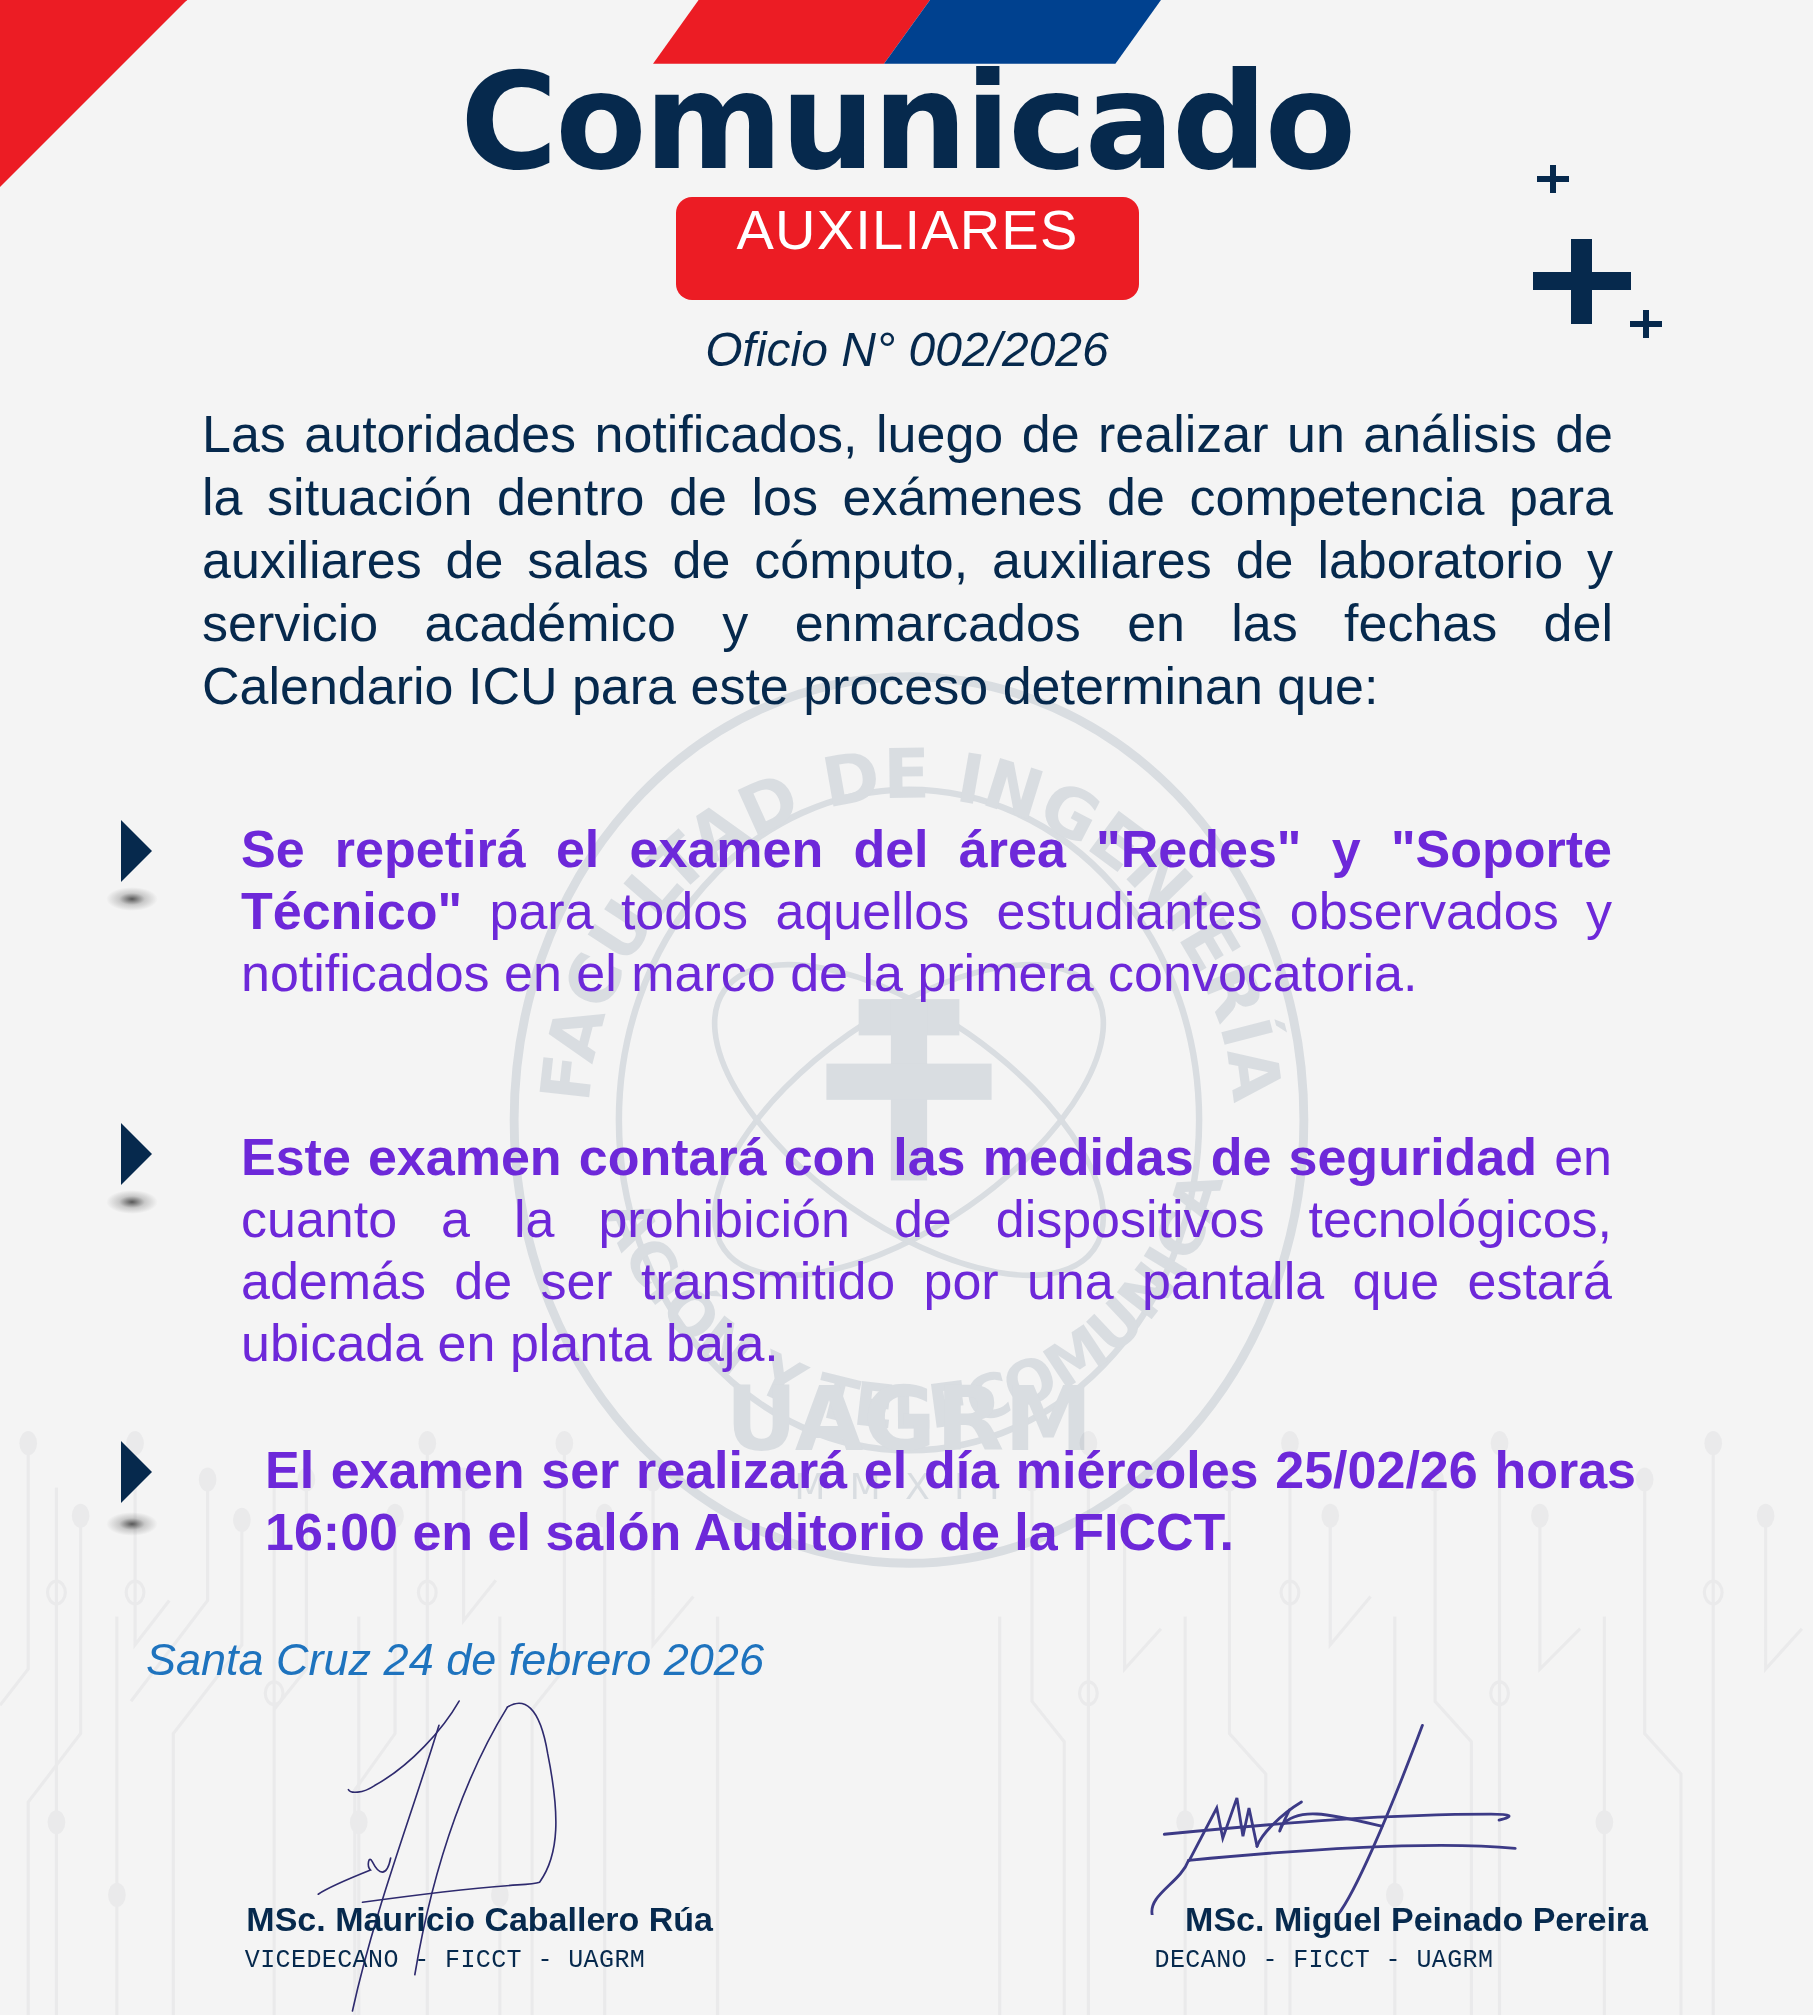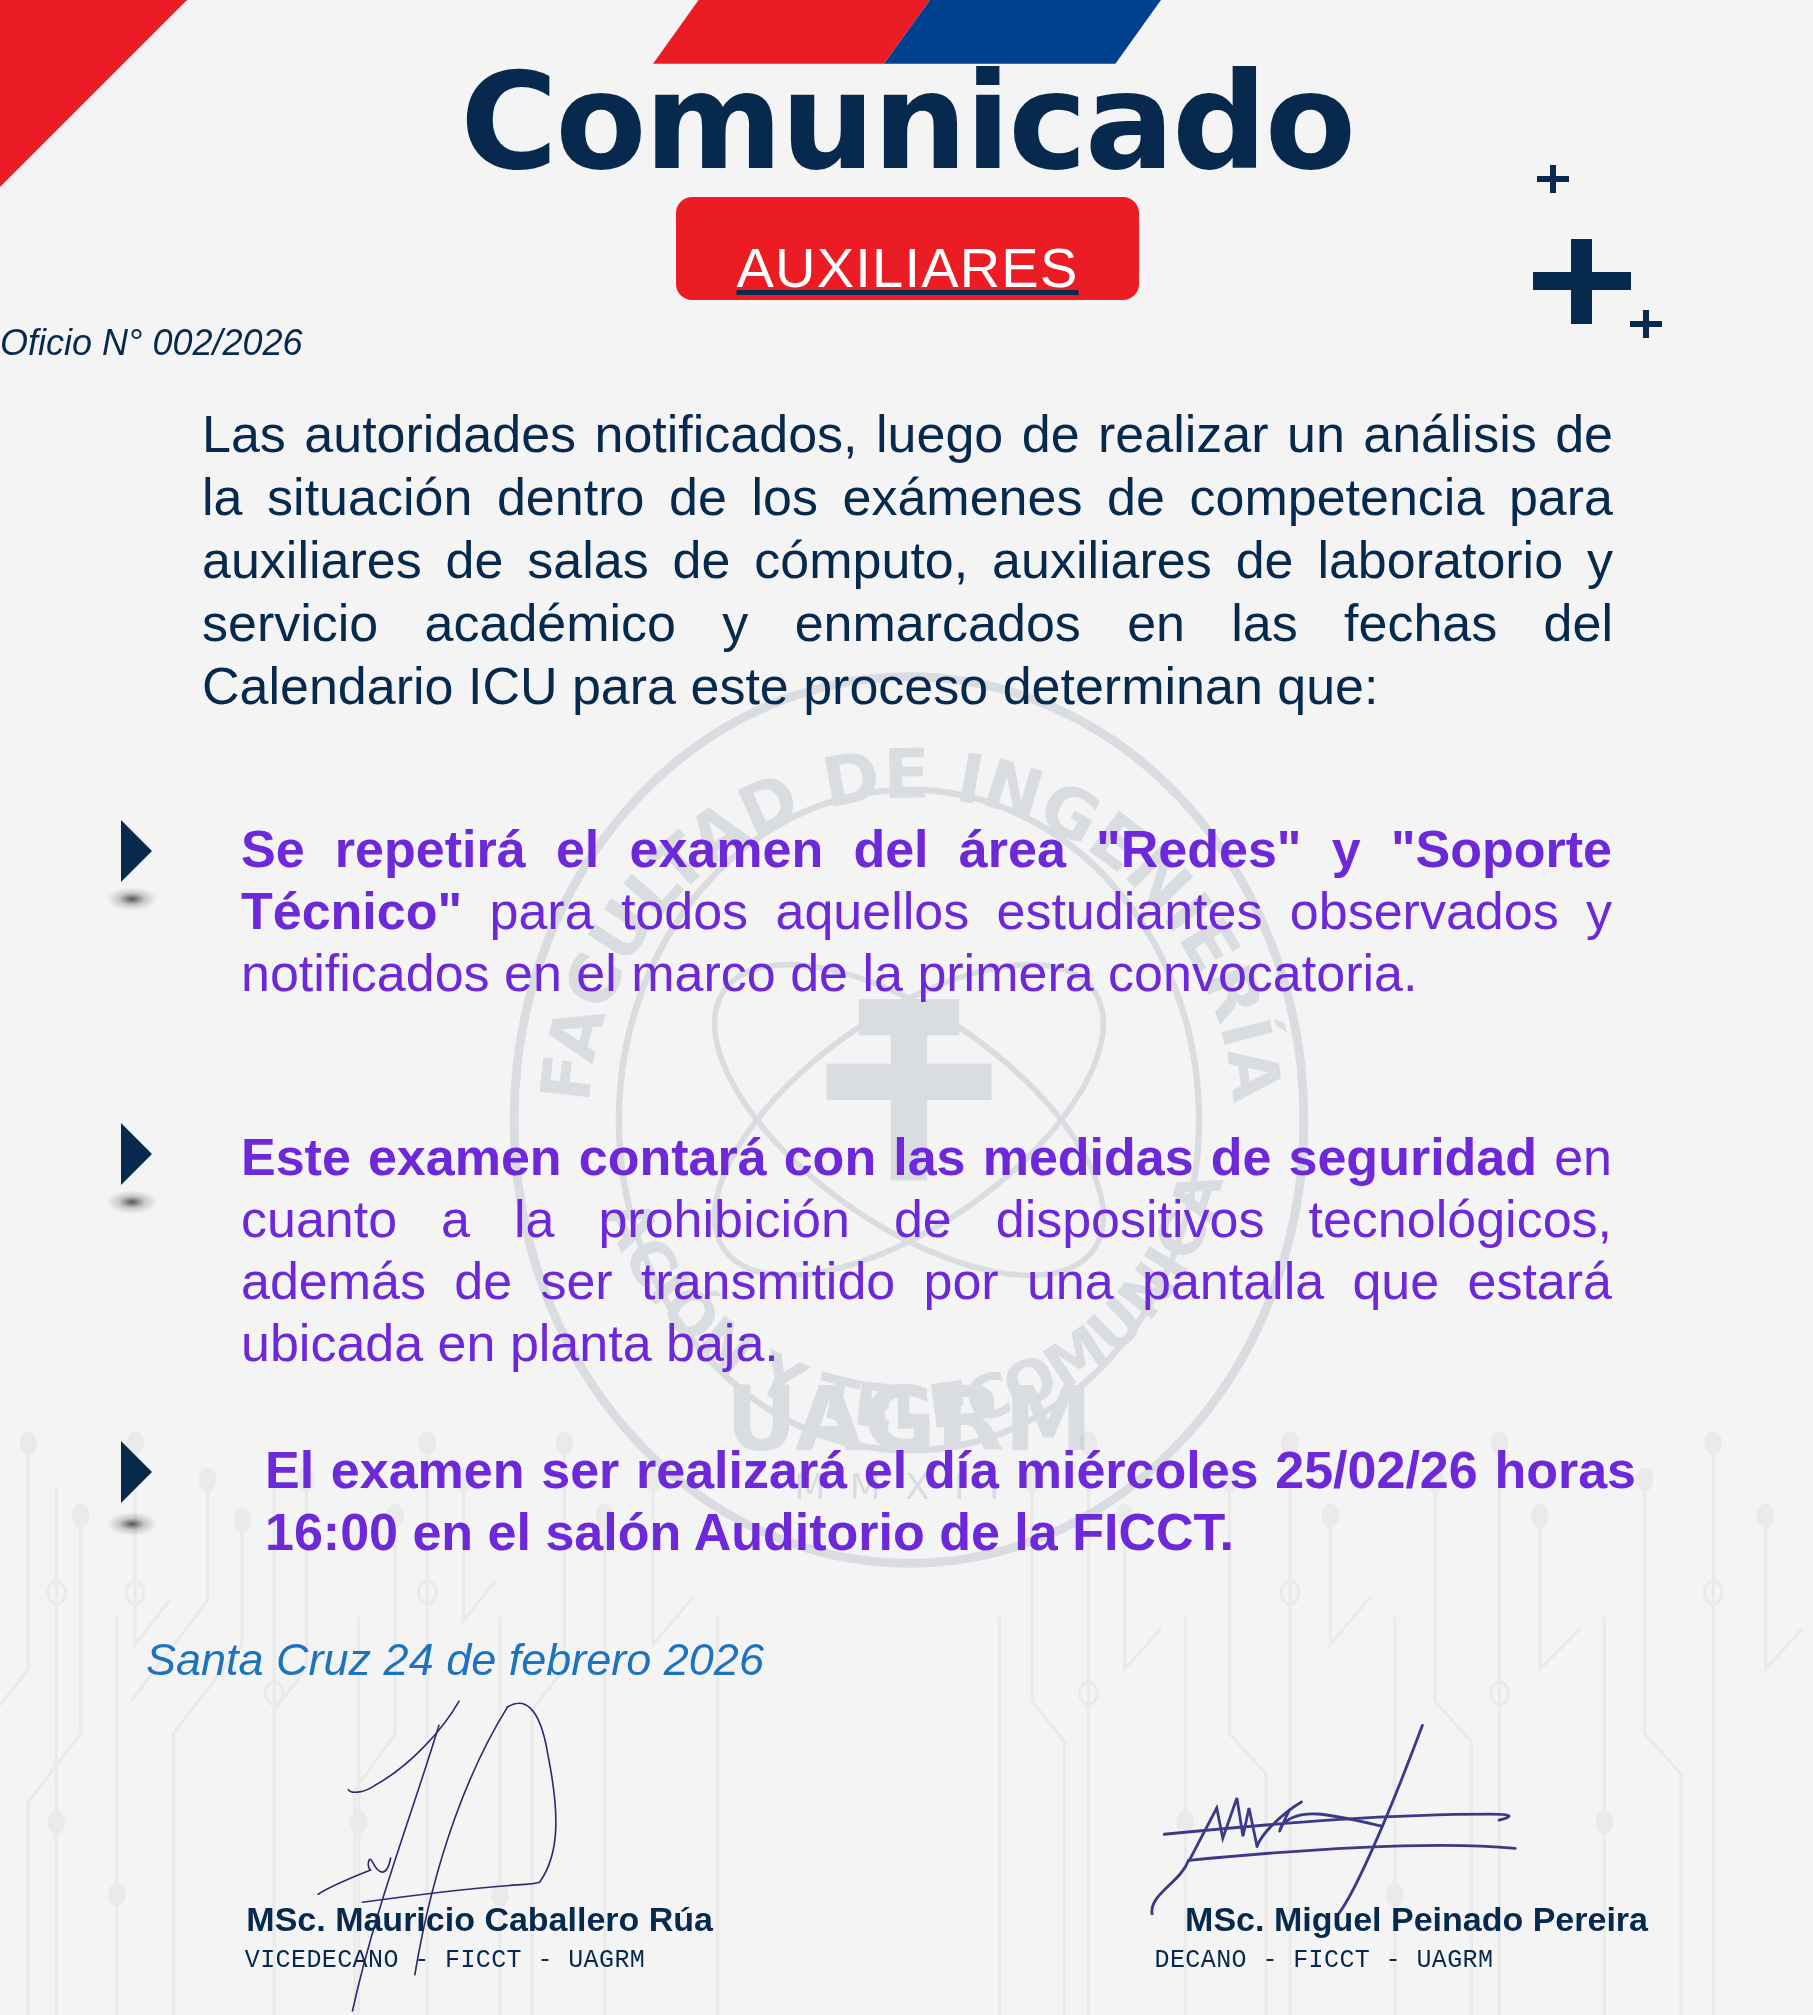--- a/index.html
+++ b/index.html
@@ -21,28 +21,28 @@
   .top-shapes { left: 0; top: 0; width: 1814px; height: 105px; }
 
   .title {
     left: 0; width: 1814px; top: 56px; text-align: center;
     font-family: "DejaVu Sans", sans-serif; font-weight: 700;
     font-size: 133px; letter-spacing: -2.4px; color: #06294d; line-height: 1;
   }
   .badge {
     left: 676px; top: 197px; width: 463px; height: 103px;
     background: #ec1c24; border-radius: 16px;
-    display: flex; align-items: flex-end; justify-content: center; text-decoration: underline;
+    display: flex; align-items: flex-start; justify-content: center;
   }
   .badge span {
     color: #ffffff; font-family: "Liberation Sans", sans-serif; font-size: 56px; letter-spacing: 1.2px;
   }
   .oficio {
-    left: 0; width: 1814px; top: 322px; text-align: left;
-    font-family: "Liberation Sans", sans-serif; font-style: italic; font-size: 36px;
+    left: 0; width: 1814px; top: 322px; text-align: center;
+    font-family: "Liberation Sans", sans-serif; font-style: italic; font-size: 48px;
     color: #06294d;
   }
 
   .plus { background: #06294d; }
 
   .intro {
     left: 202px; top: 403px; width: 1411px;
     font-family: "Liberation Sans", sans-serif;
     font-size: 52px; line-height: 63px; text-align: justify; color: #06294d;
   }

